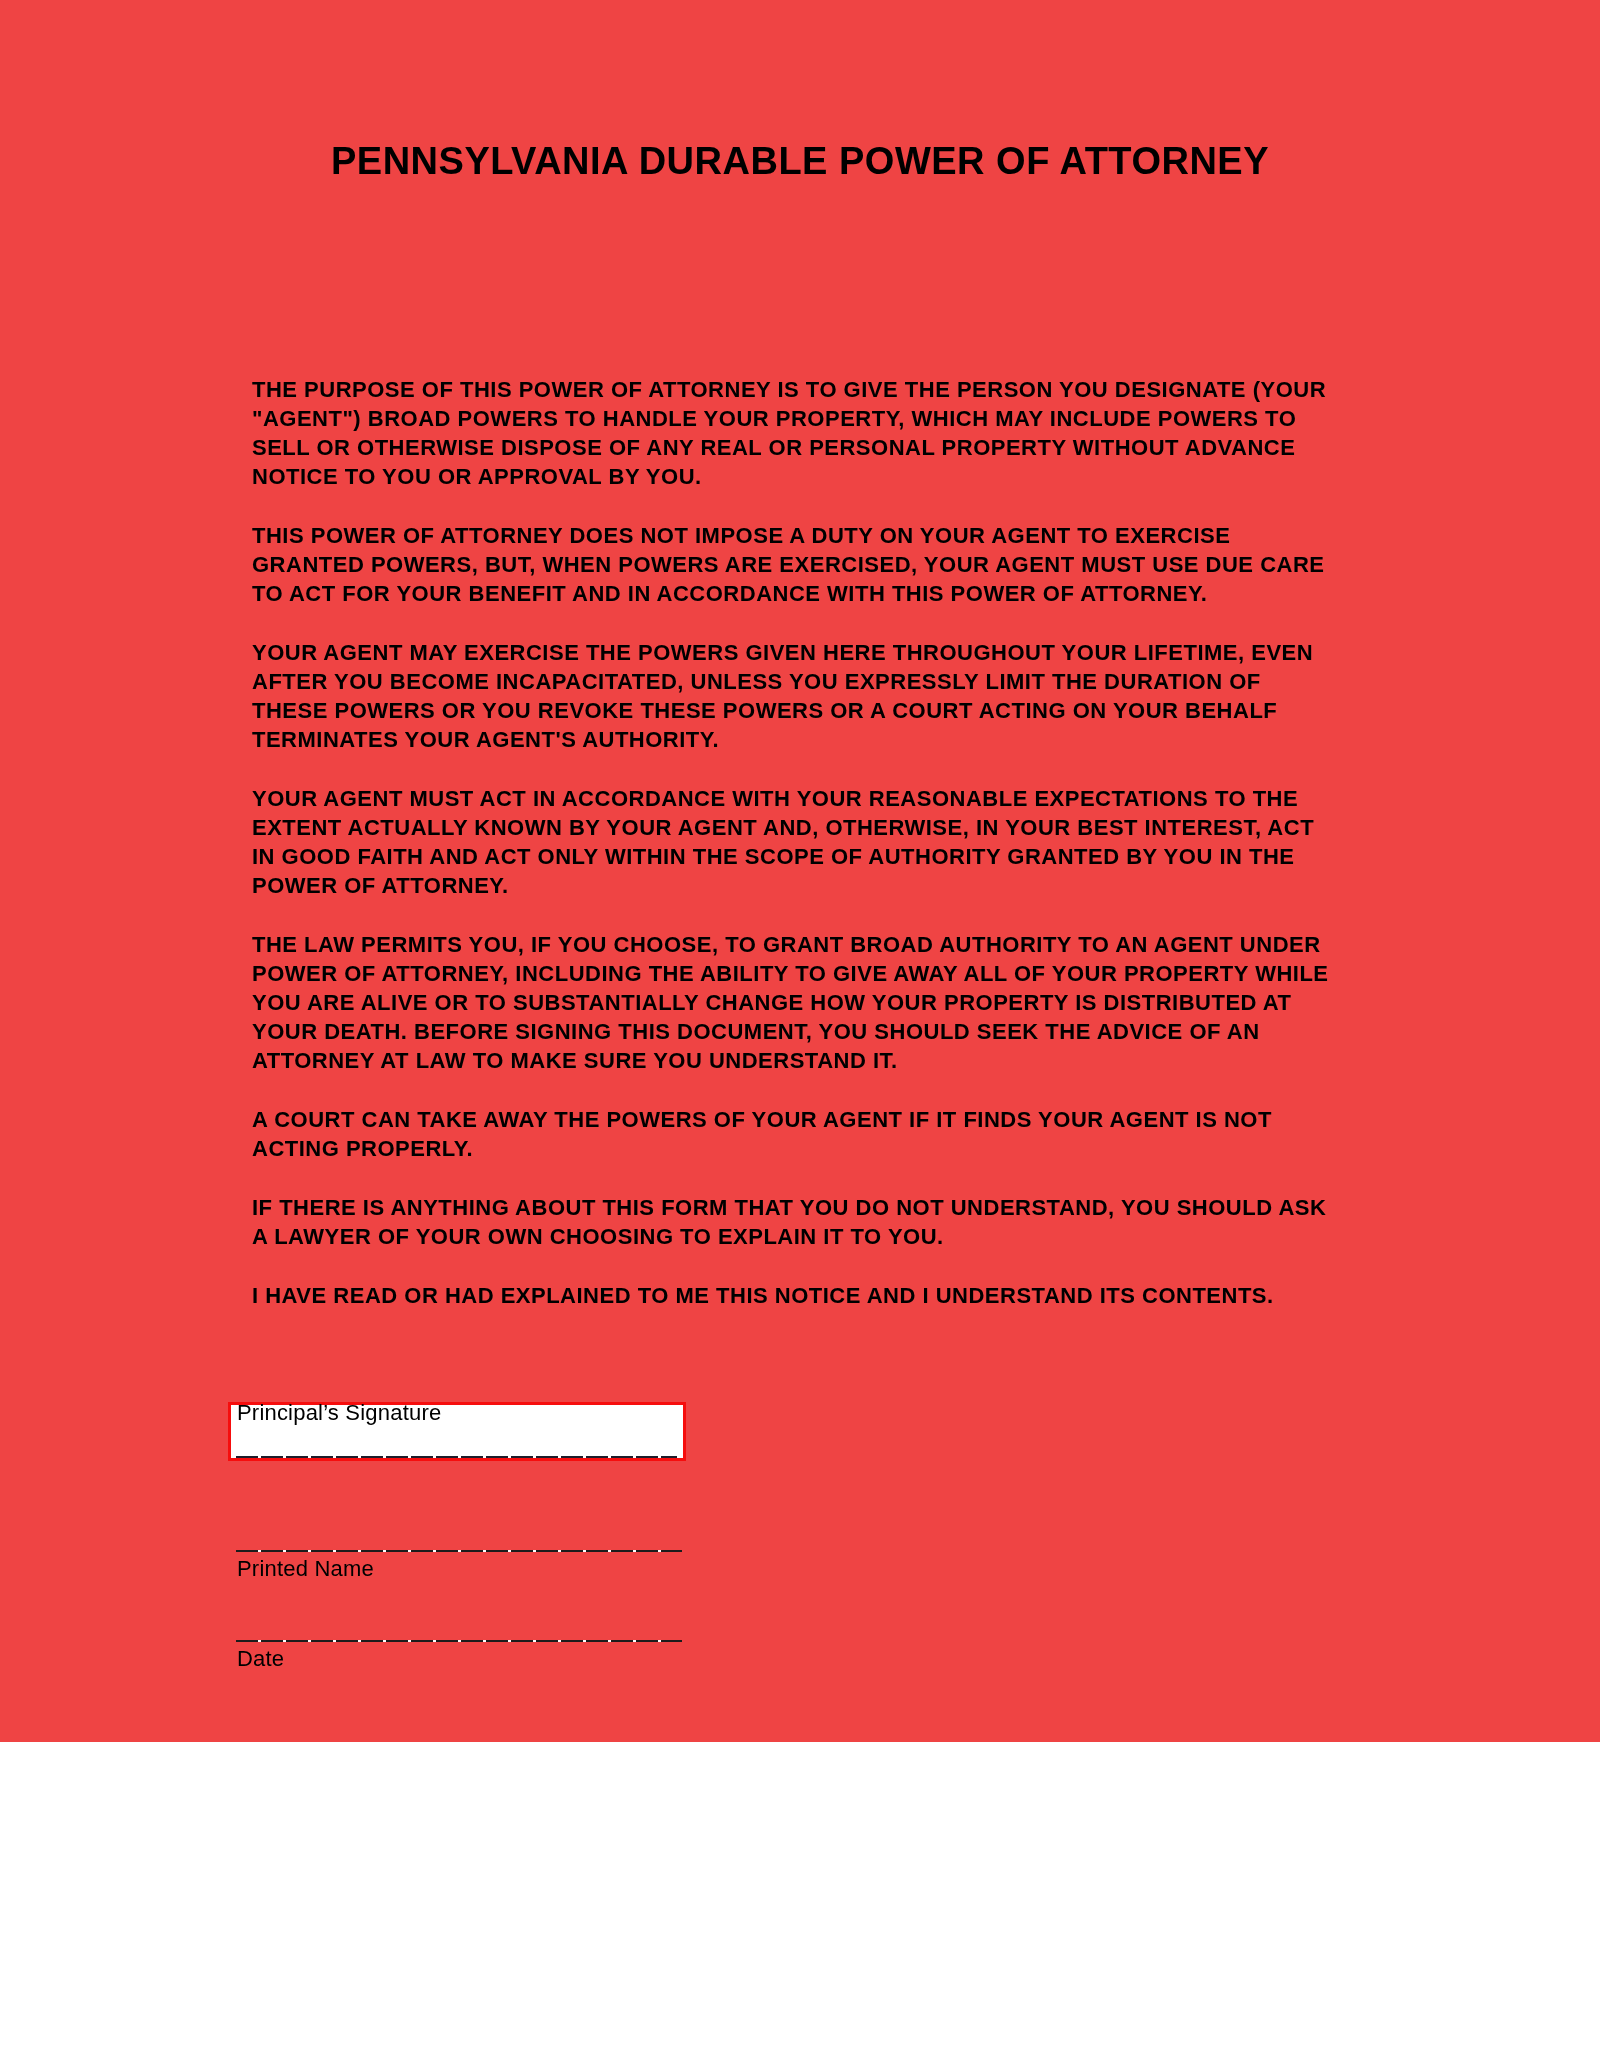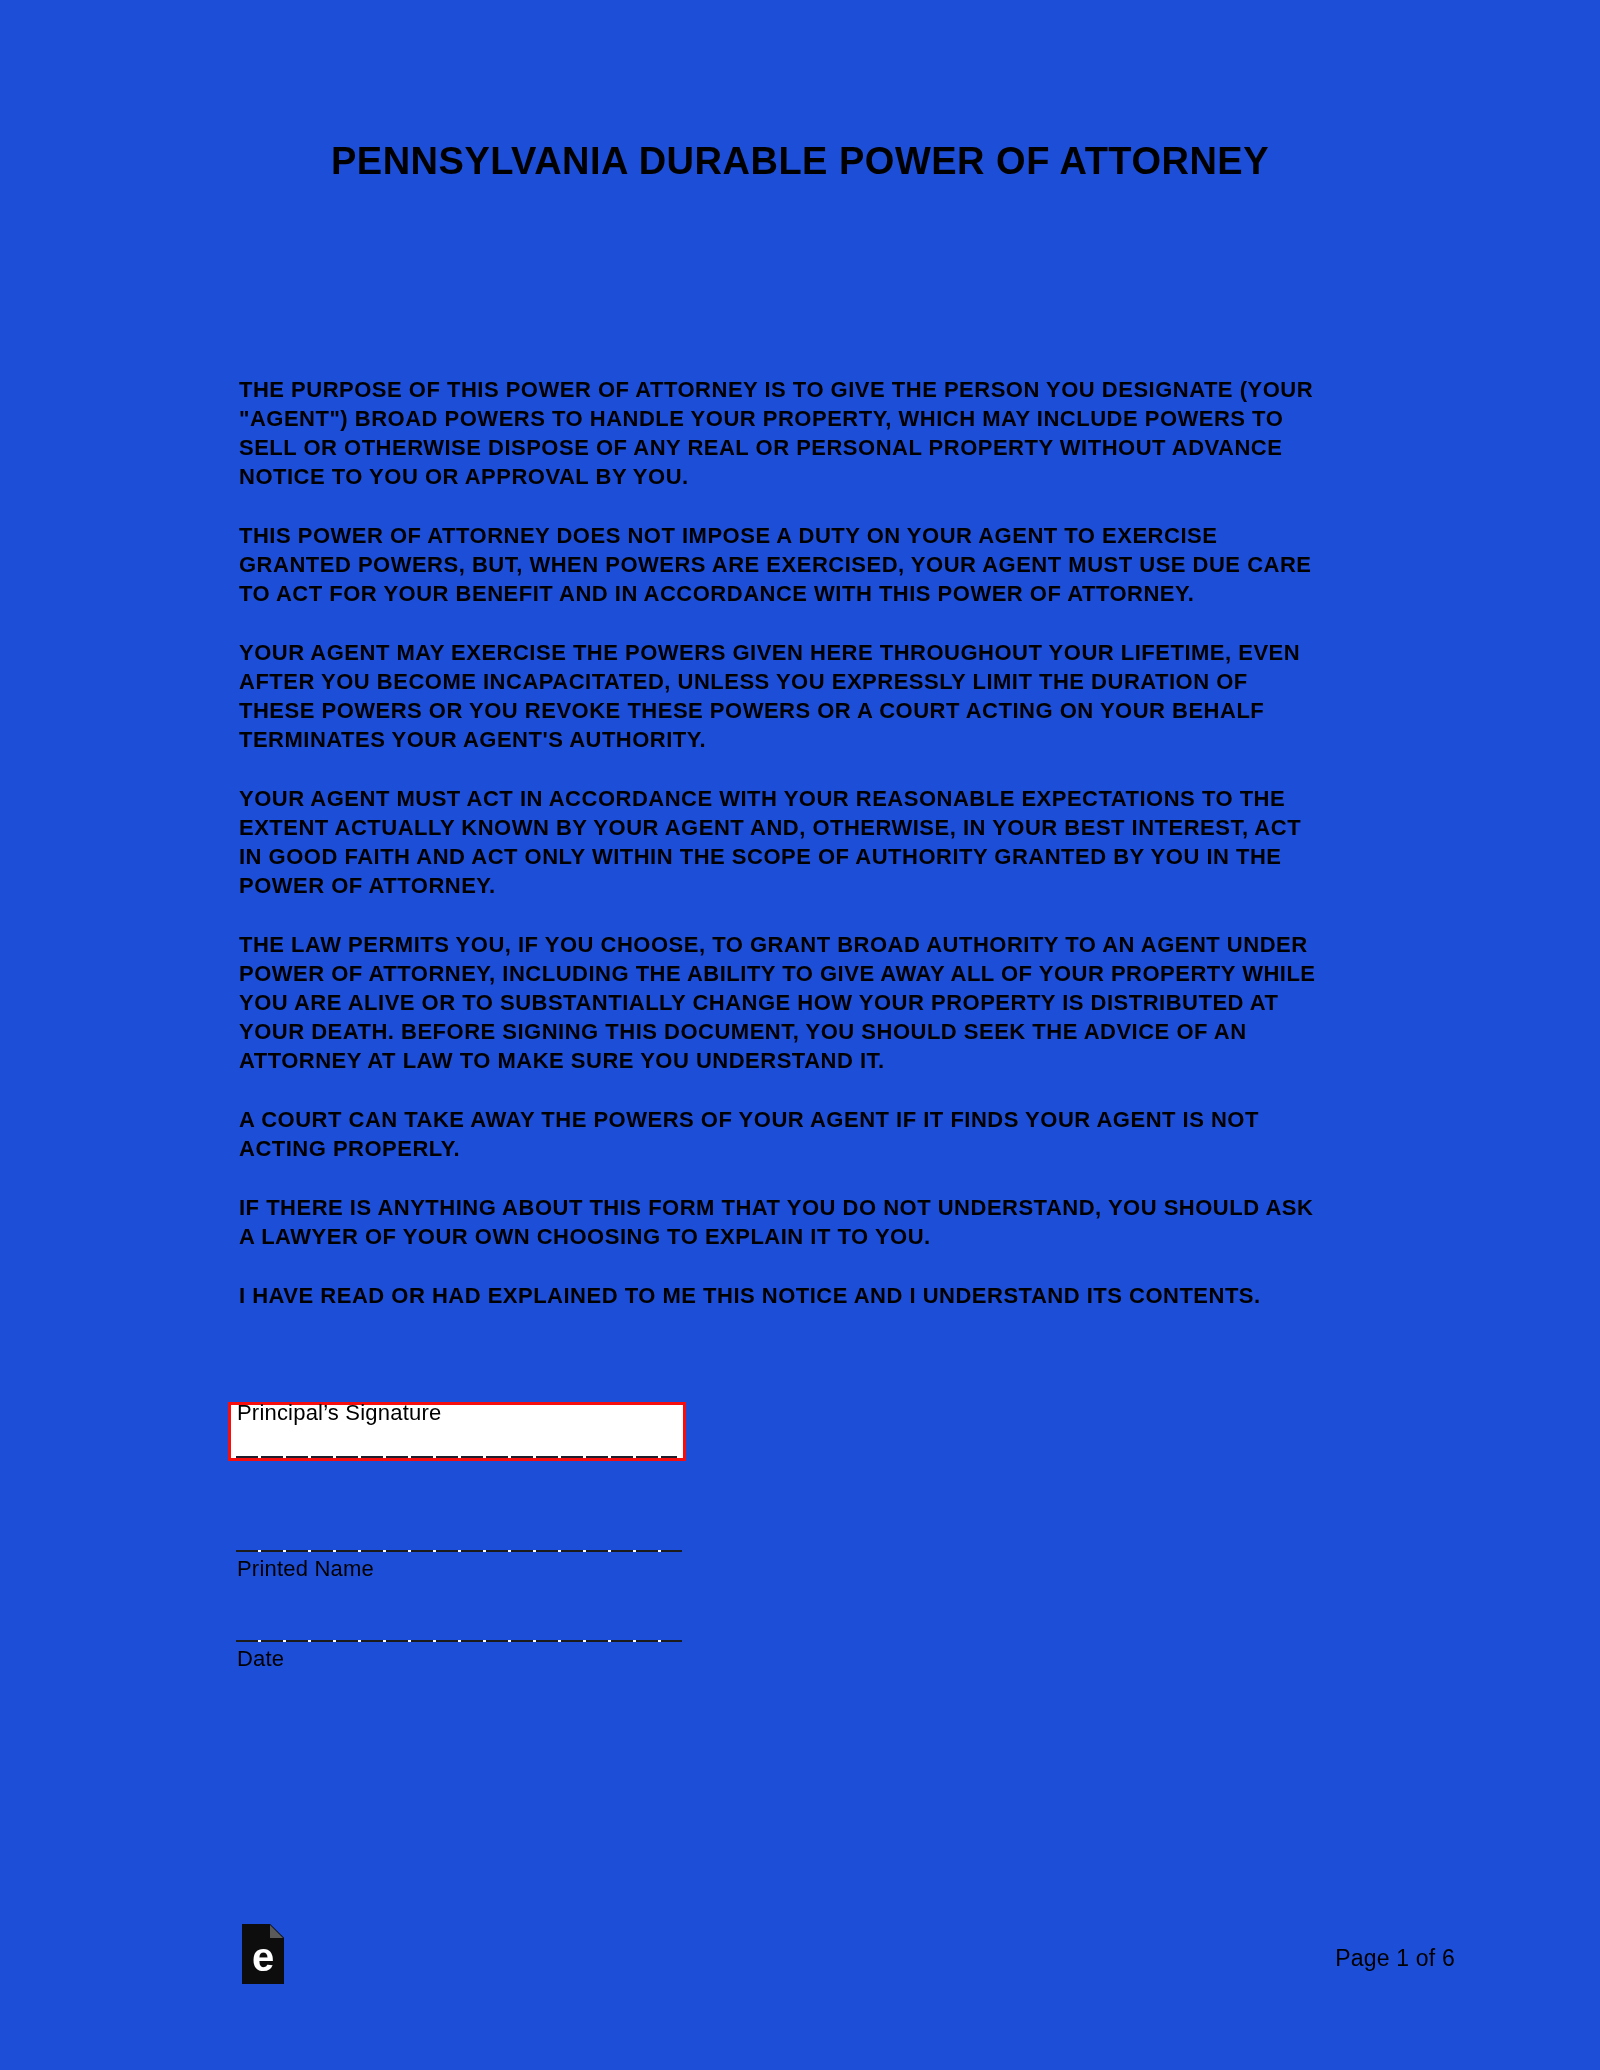--- a/index.html
+++ b/index.html
@@ -1,19 +1,19 @@
 <!DOCTYPE html>
 <html><head>
 <meta charset="utf-8">
 <style>
   html,body { margin:0; padding:0; background:#ffffff; }
   .page {
     position:relative;
-    width:1600px; height:2070px;
-    background:#1d4ed8;
+    width:1600px; height:1742px;
+    background:#ef4444;
     font-family:"Liberation Sans", sans-serif;
     color:#000000;
     overflow:hidden;
   }
 
   .doc-title {
     position:absolute; top:140px; left:0; width:1600px;
     margin:0; text-align:center;
     font-size:38px; font-weight:bold; letter-spacing:0.5px;
     white-space:pre-line;
@@ -25,21 +25,21 @@
   }
   .notice-heading {
     position:absolute; top:305px; left:0; width:1600px;
     text-align:center; font-size:22px; font-weight:bold; letter-spacing:0.4px;
   }
 
   .body-text {
     position:absolute; top:375px; left:236px; width:1230px;
   }
   .body-text p {
-    margin:0 0 30px 3px;
+    margin:0 0 30px 16px;
     font-size:22px; font-weight:bold; line-height:29px;
     letter-spacing:0.5px; white-space:pre-line;
   }
 
   .sig-box {
     position:absolute; left:228px; top:1402px;
     width:452px; height:53px;
     border:3px solid #f60d0d;
     background:#ffffff;
     box-sizing:content-box;

